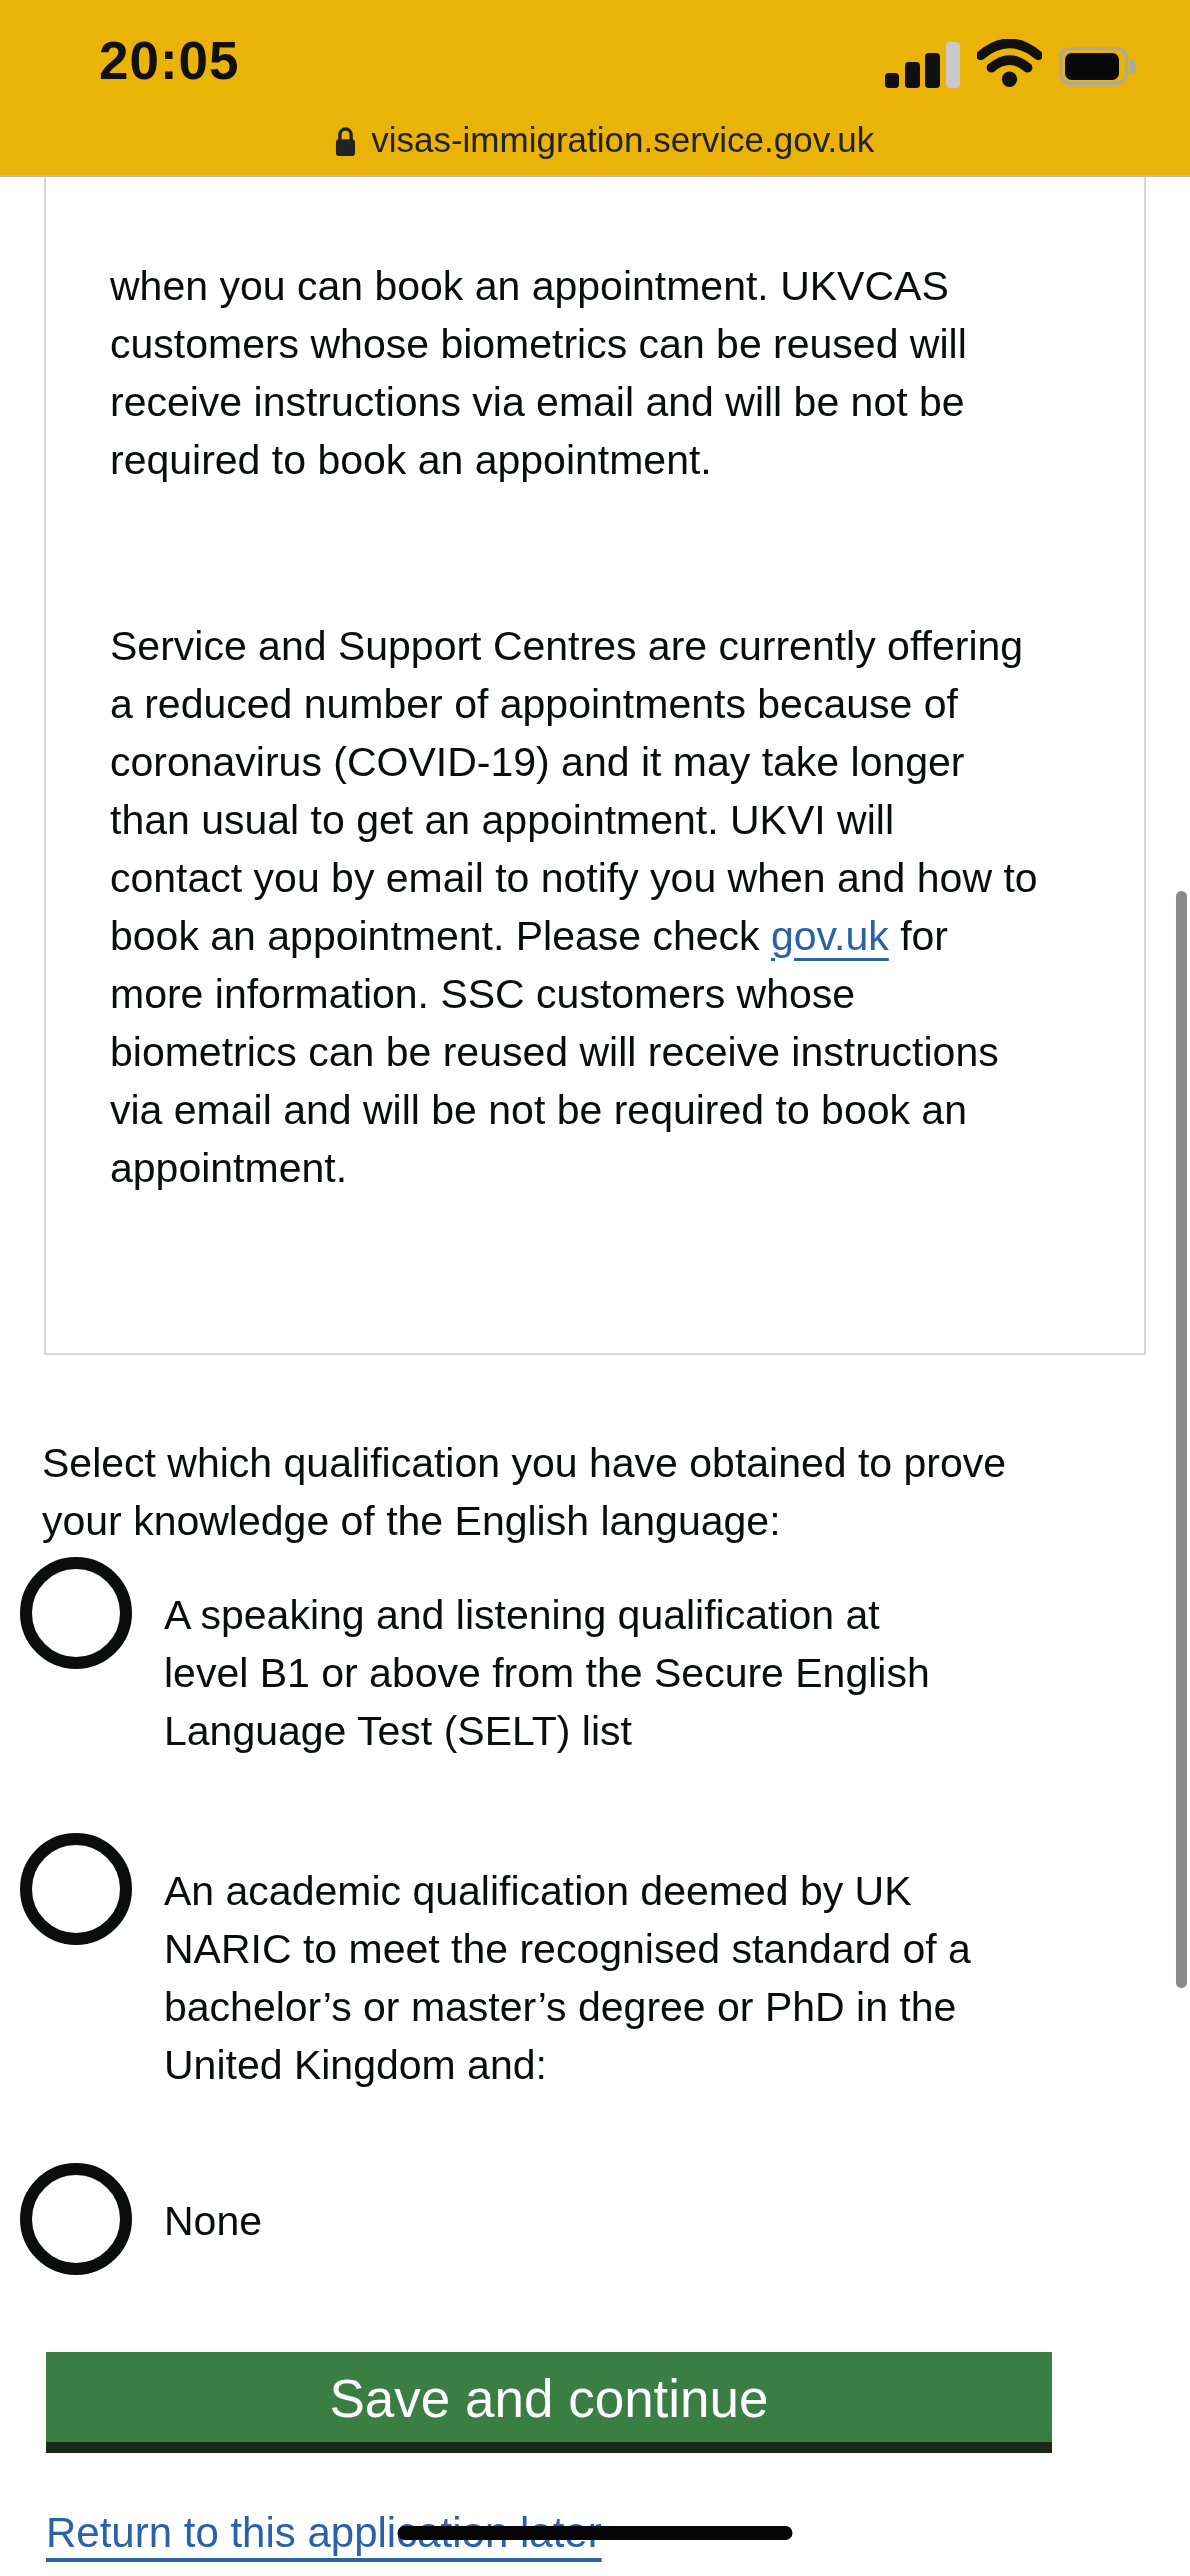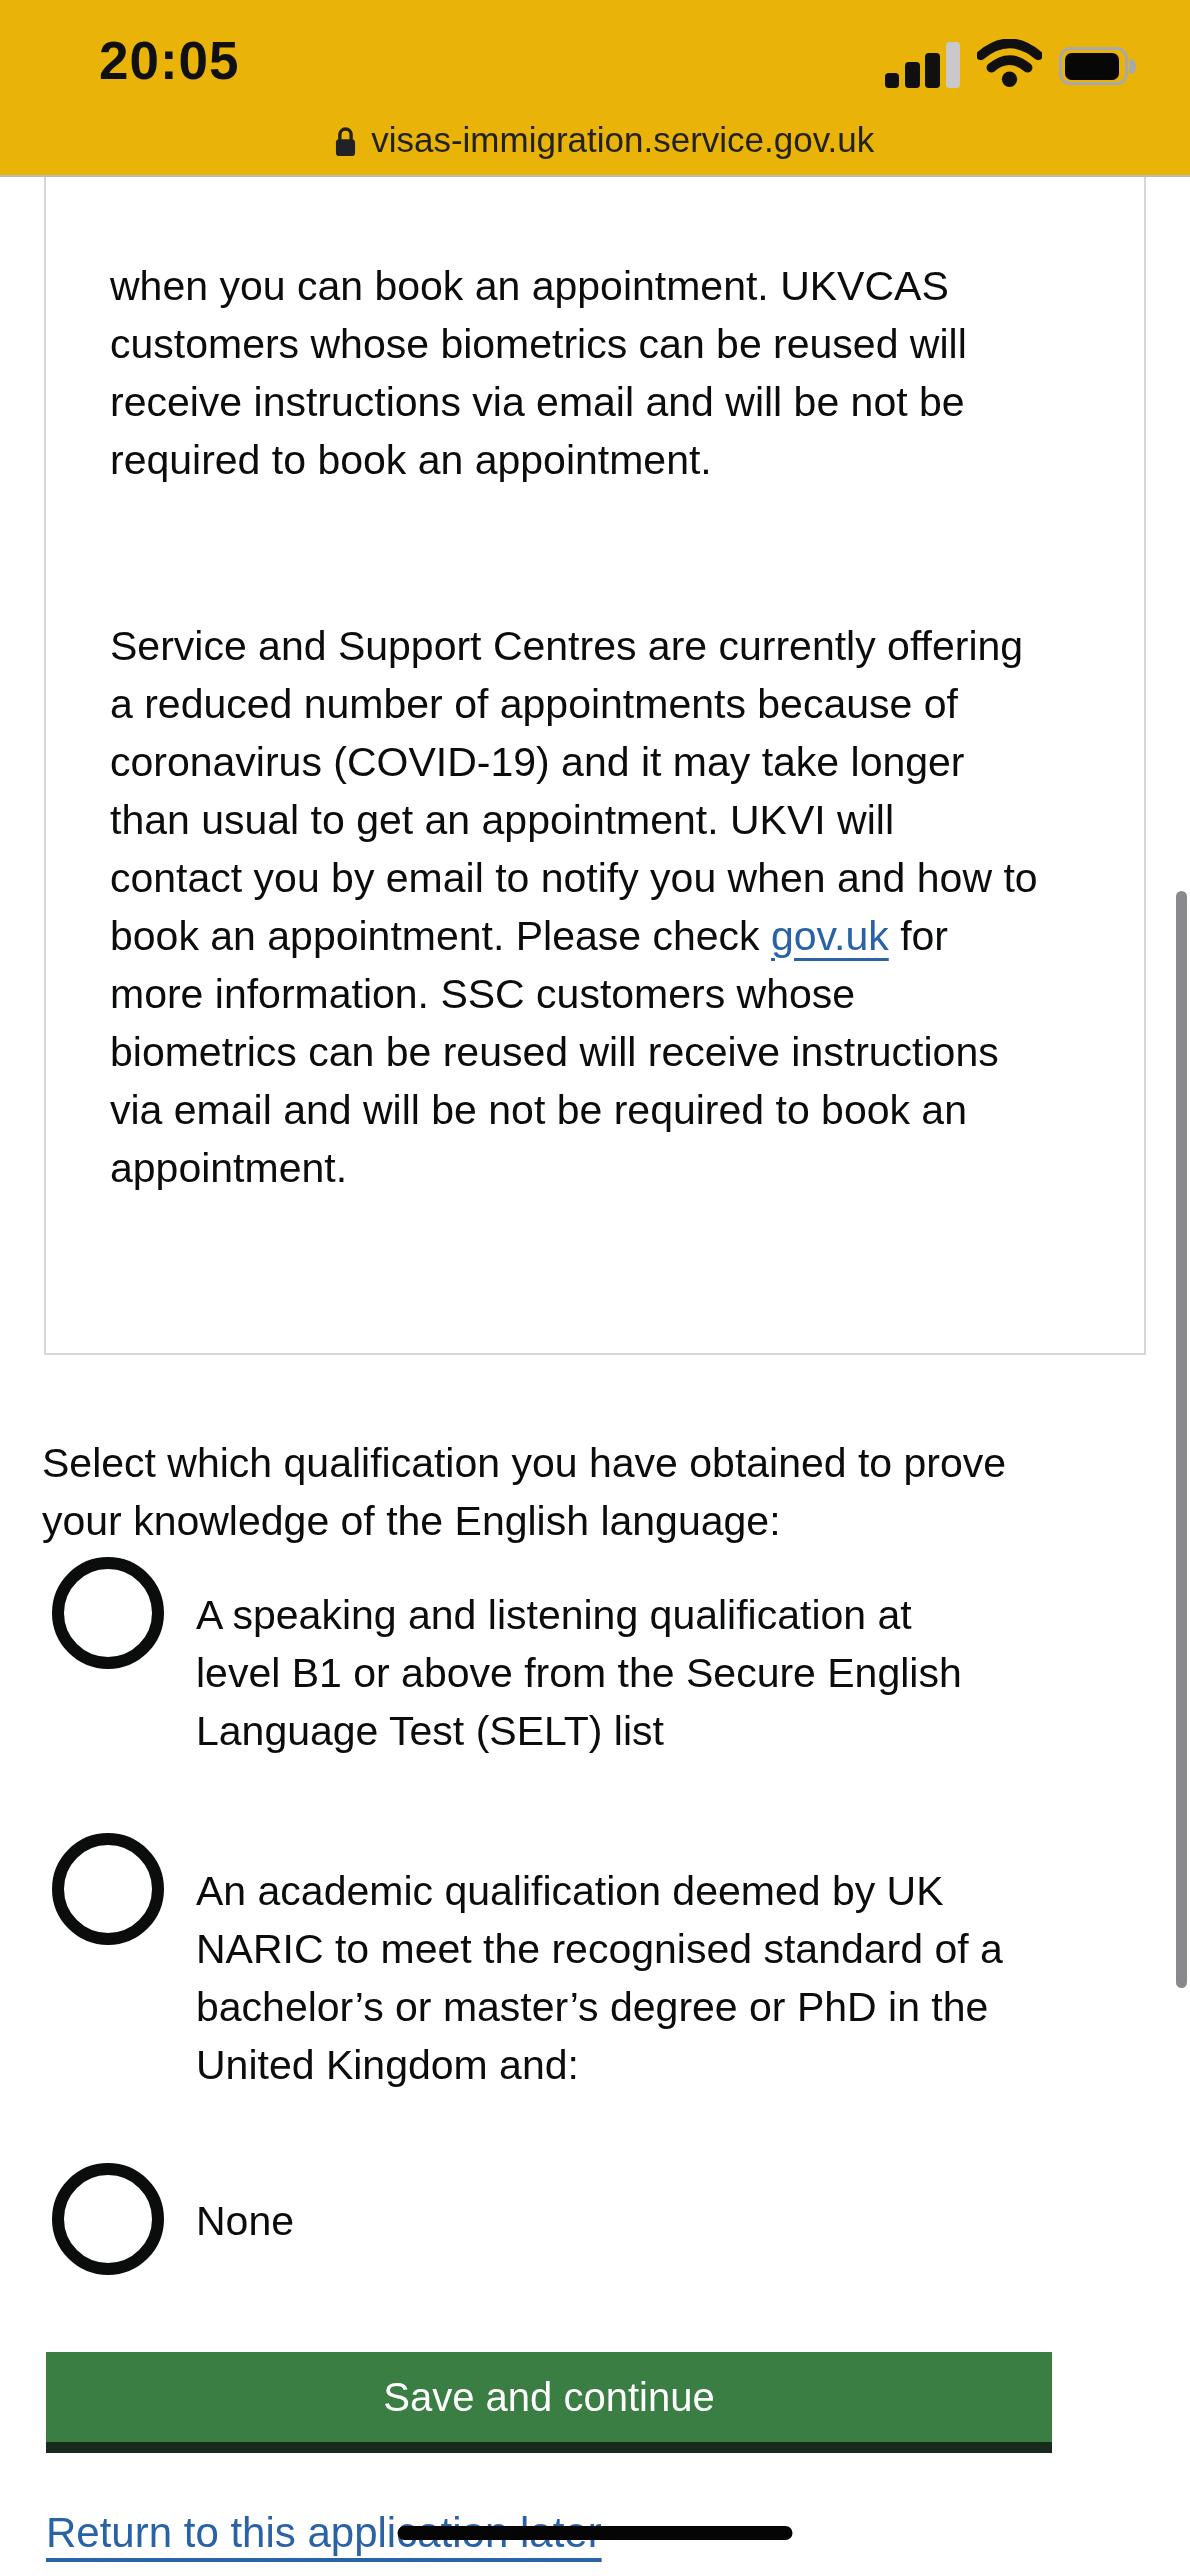--- a/index.html
+++ b/index.html
@@ -64,36 +64,36 @@
   }
   .notice-box p{margin:16px;}
   .notice-box p.first{margin-bottom:54px;}
   a.inline-link{color:#2a62a8;text-decoration:underline;text-decoration-thickness:2.9px;text-underline-offset:7.7px;}
   .question{
     margin:79px 33px 0 42px;
     font-size:41px;line-height:58px;font-weight:400;
     white-space:pre-line;
   }
   .radios{margin-top:7.7px;}
-  .radio-row{display:flex;align-items:flex-start;padding-left:52px;}
+  .radio-row{display:flex;align-items:flex-start;padding-left:20px;}
   .radio-row.r2{margin-top:73px;}
   .radio-row.r3{margin-top:69px;}
   .radio-circle{
     flex:none;width:112px;height:112px;box-sizing:border-box;
     border:12.5px solid #0b0c0c;border-radius:50%;background:#ffffff;
   }
   .radio-label{
     margin:29px 0 0 32px;max-width:958px;
     font-size:41px;line-height:58px;white-space:pre-line;
   }
   .save-btn{
     display:block;margin:77px 44px 0 46px;
     width:1006px;height:101px;box-sizing:border-box;
     background:#3a7e44;border:none;border-bottom:11.5px solid #172a1b;
-    color:#ffffff;font-size:40px;font-family:inherit;
+    color:#ffffff;font-size:53px;font-family:inherit;
     text-align:center;cursor:pointer;padding:16px;
   }
   .return-link{
     display:inline-block;margin:56px 0 0 46px;
     font-size:42px;color:#2a62a8;
     text-decoration:underline;text-decoration-thickness:3.8px;text-underline-offset:10.5px;
   }
   .details-row{
     margin:71px 0 0 48px;
     display:flex;align-items:center;cursor:pointer;

